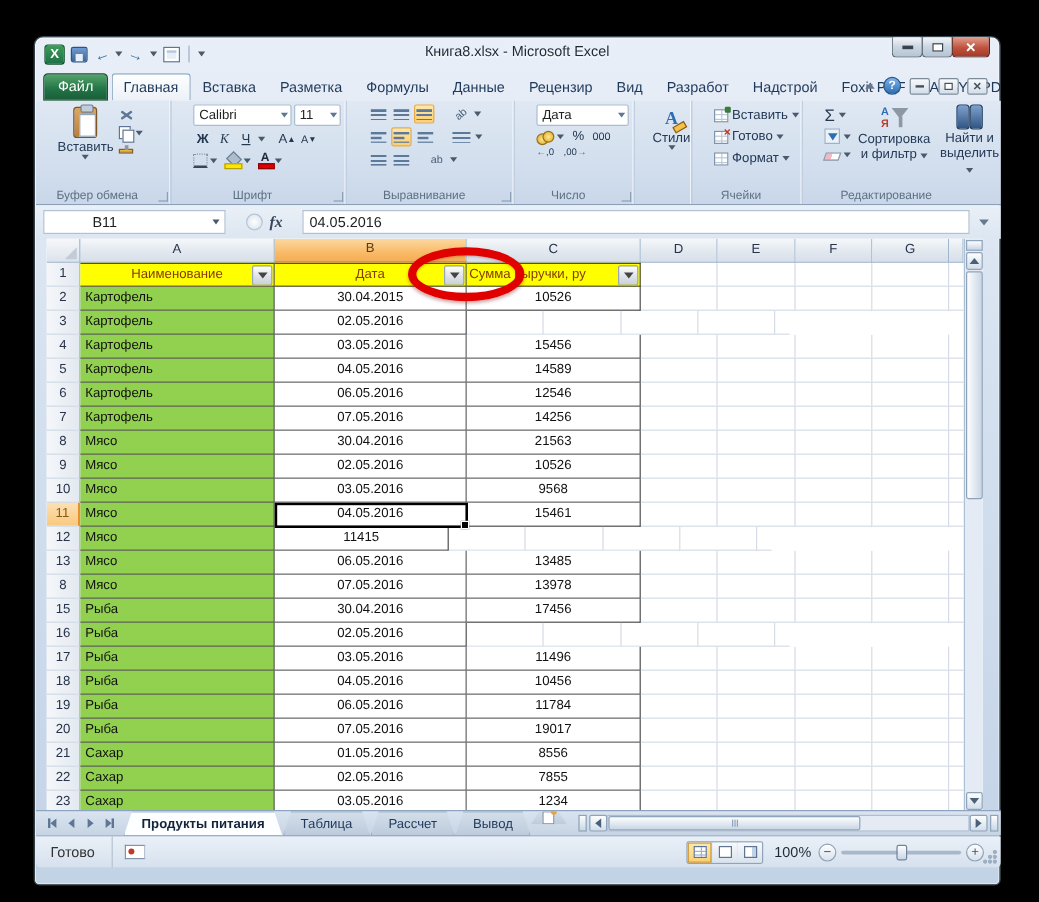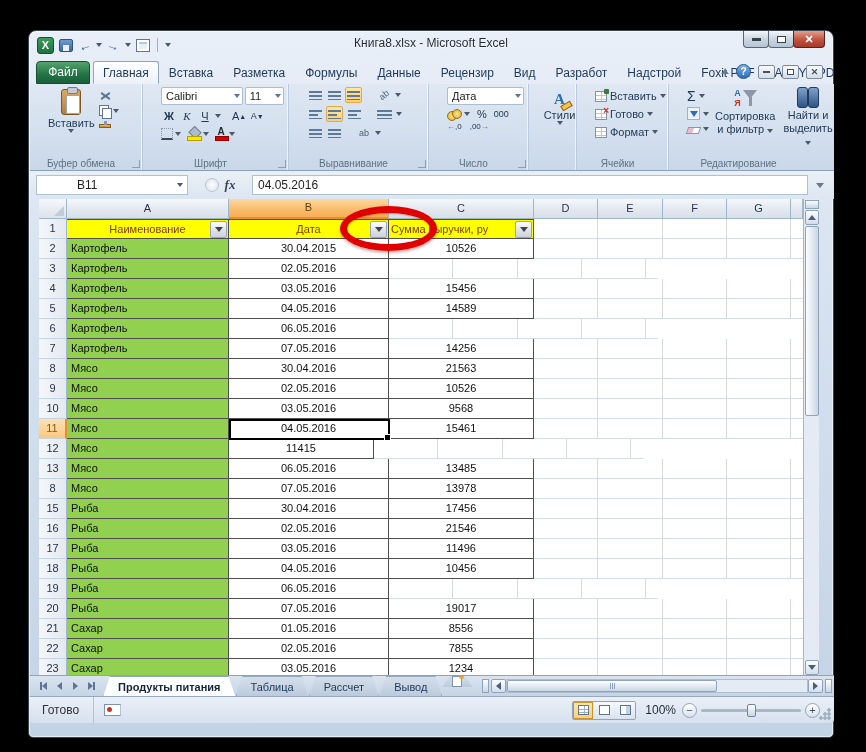--- a/index.html
+++ b/index.html
@@ -562,20 +562,21 @@
               <div class="gcell e" style="width: 64px;"></div>
               <div class="gcell e" style="width: 65px;"></div>
               <div class="gcell e" style="width: 64px;"></div>
               <div class="gcell e" style="width: 64px;"></div>
               <div class="gcell e" style="width: 12px; border-right: none;"></div>
             </div>
             <div class="grow">
               <div class="rhdr">6</div>
               <div class="gcell namec t" style="width: 162px;">Картофель</div>
               <div class="gcell datec t" style="width: 160px;">06.05.2016</div>
+              <div class="gcell sumc t" style="width: 145px;">12546</div>
               <div class="gcell e" style="width: 64px;"></div>
               <div class="gcell e" style="width: 65px;"></div>
               <div class="gcell e" style="width: 64px;"></div>
               <div class="gcell e" style="width: 64px;"></div>
               <div class="gcell e" style="width: 12px; border-right: none;"></div>
             </div>
             <div class="grow">
               <div class="rhdr">7</div>
               <div class="gcell namec t" style="width: 162px;">Картофель</div>
               <div class="gcell datec t" style="width: 160px;">07.05.2016</div>
@@ -670,21 +671,20 @@
               <div class="gcell e" style="width: 64px;"></div>
               <div class="gcell e" style="width: 65px;"></div>
               <div class="gcell e" style="width: 64px;"></div>
               <div class="gcell e" style="width: 64px;"></div>
               <div class="gcell e" style="width: 12px; border-right: none;"></div>
             </div>
             <div class="grow">
               <div class="rhdr">16</div>
               <div class="gcell namec t" style="width: 162px;">Рыба</div>
               <div class="gcell datec t" style="width: 160px;">02.05.2016</div>
-              <div class="gcell sumc t" style="width: 145px;">21546</div>
               <div class="gcell e" style="width: 64px;"></div>
               <div class="gcell e" style="width: 65px;"></div>
               <div class="gcell e" style="width: 64px;"></div>
               <div class="gcell e" style="width: 64px;"></div>
               <div class="gcell e" style="width: 12px; border-right: none;"></div>
             </div>
             <div class="grow">
               <div class="rhdr">17</div>
               <div class="gcell namec t" style="width: 162px;">Рыба</div>
               <div class="gcell datec t" style="width: 160px;">03.05.2016</div>
@@ -703,20 +703,21 @@
               <div class="gcell e" style="width: 64px;"></div>
               <div class="gcell e" style="width: 65px;"></div>
               <div class="gcell e" style="width: 64px;"></div>
               <div class="gcell e" style="width: 64px;"></div>
               <div class="gcell e" style="width: 12px; border-right: none;"></div>
             </div>
             <div class="grow">
               <div class="rhdr">19</div>
               <div class="gcell namec t" style="width: 162px;">Рыба</div>
               <div class="gcell datec t" style="width: 160px;">06.05.2016</div>
+              <div class="gcell sumc t" style="width: 145px;">11784</div>
               <div class="gcell e" style="width: 64px;"></div>
               <div class="gcell e" style="width: 65px;"></div>
               <div class="gcell e" style="width: 64px;"></div>
               <div class="gcell e" style="width: 64px;"></div>
               <div class="gcell e" style="width: 12px; border-right: none;"></div>
             </div>
             <div class="grow">
               <div class="rhdr">20</div>
               <div class="gcell namec t" style="width: 162px;">Рыба</div>
               <div class="gcell datec t" style="width: 160px;">07.05.2016</div>

